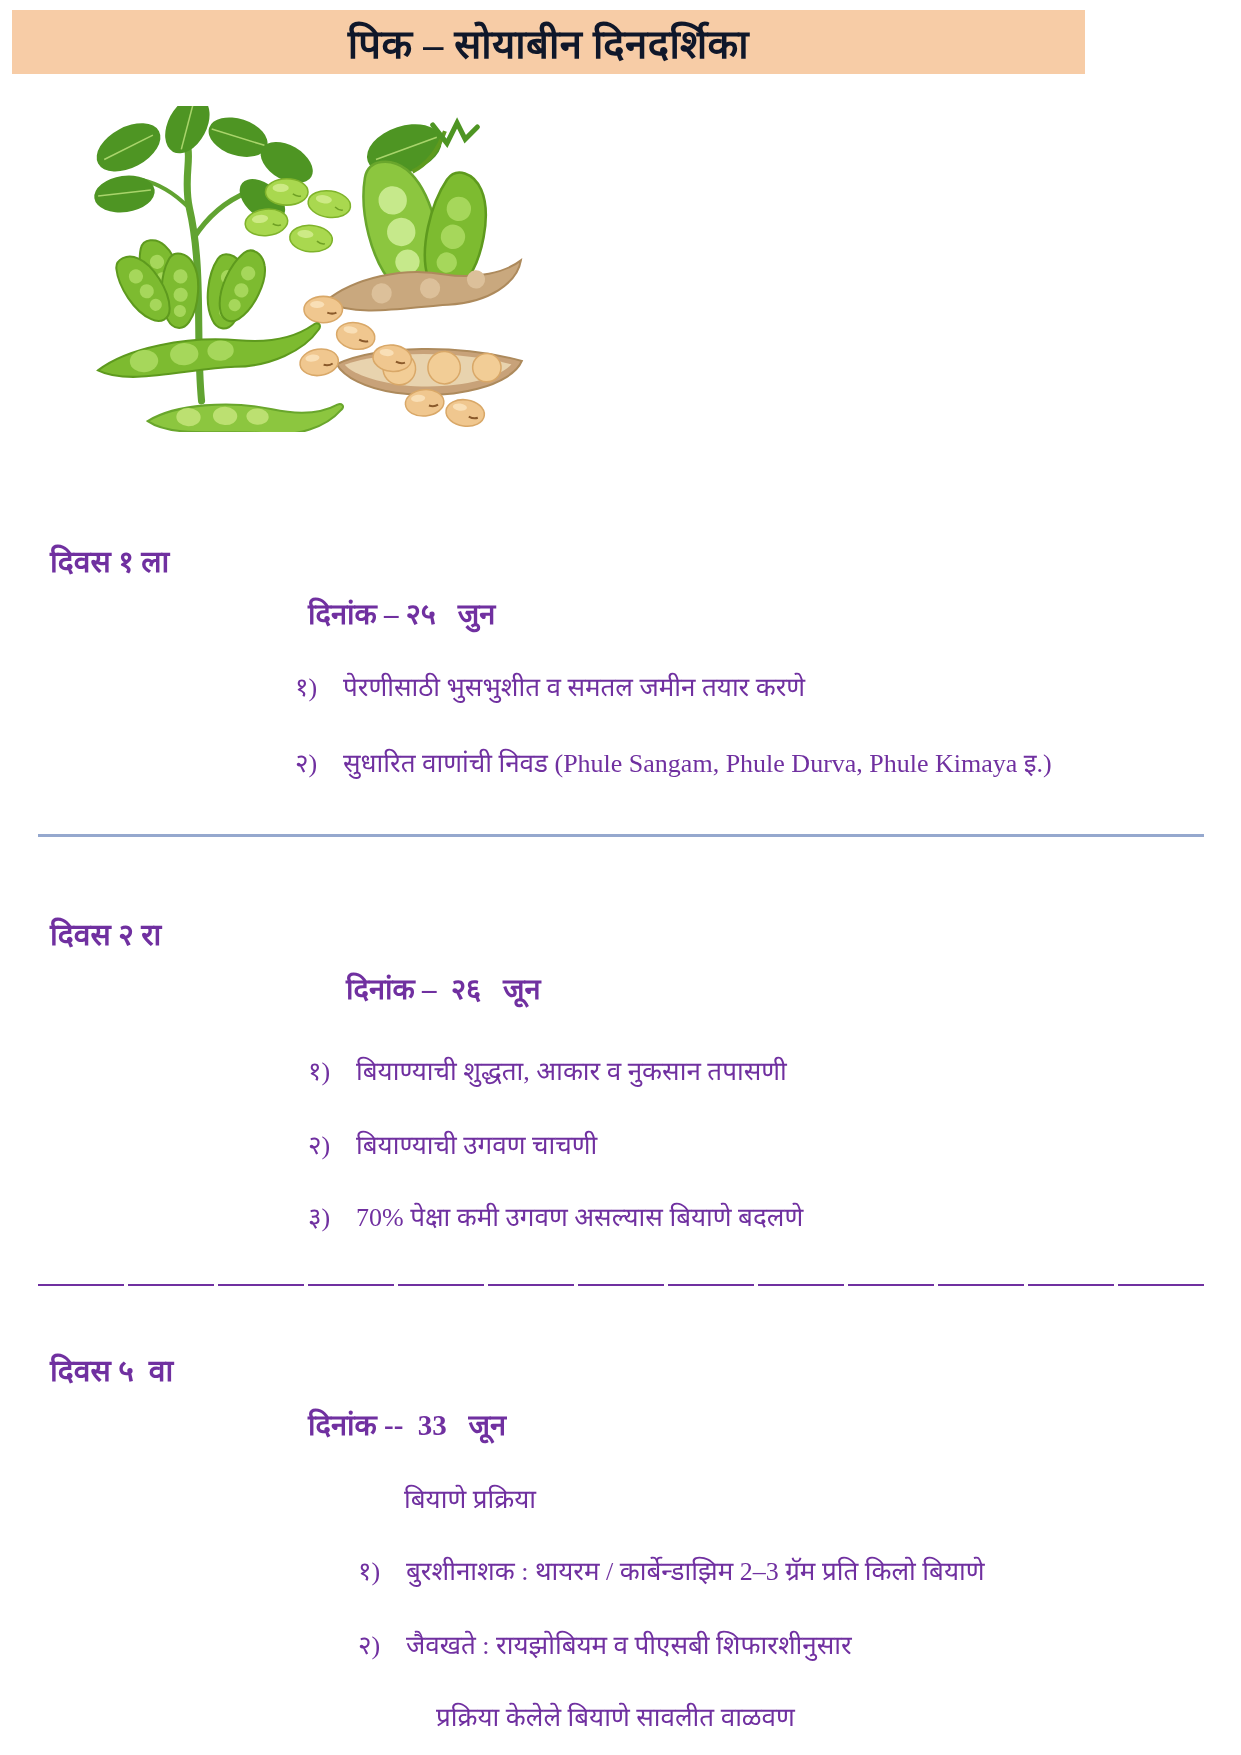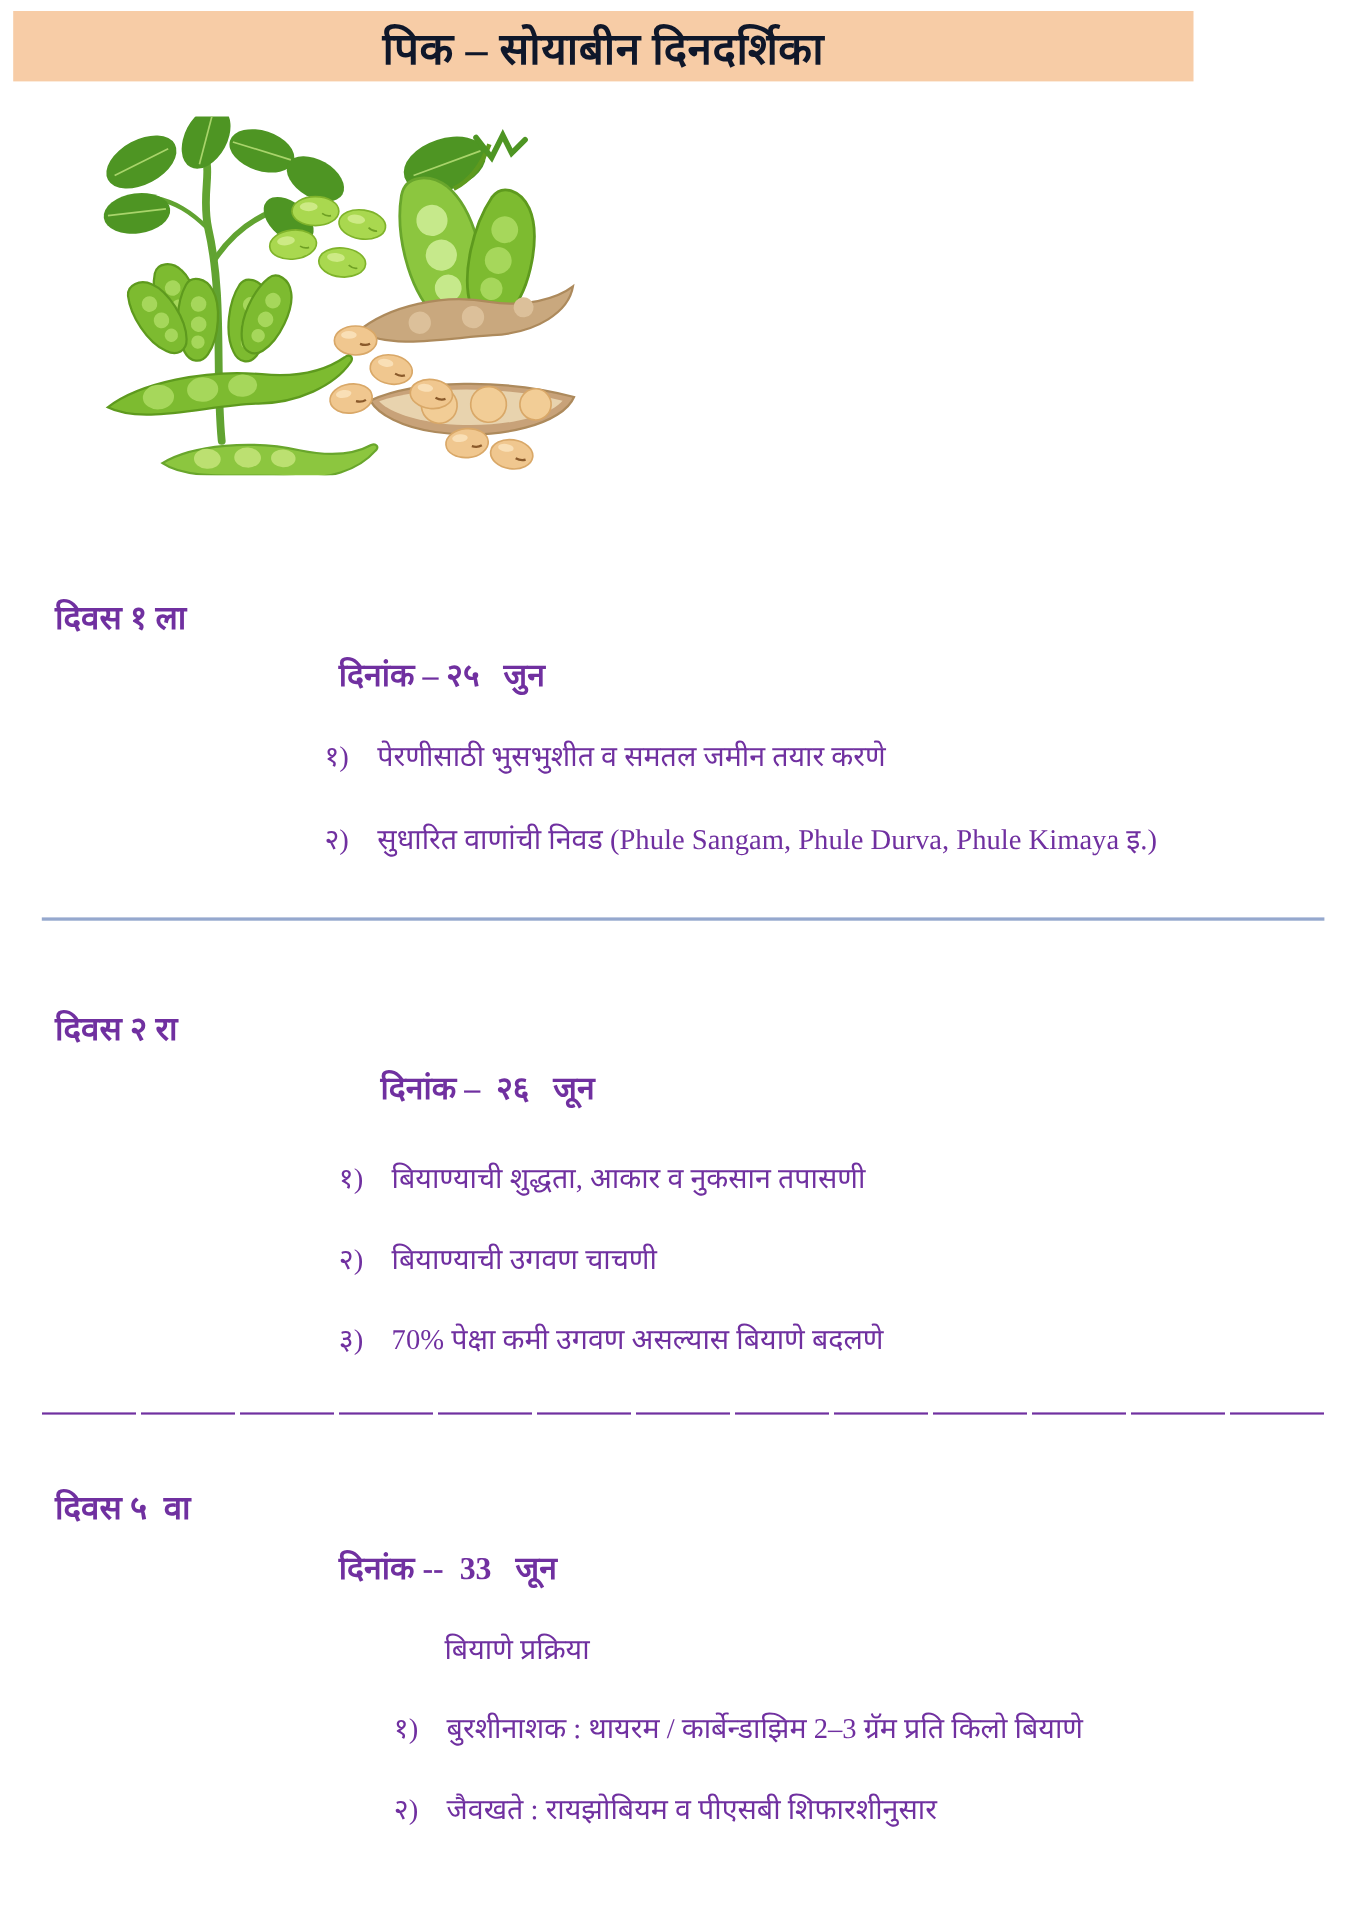--- a/index.html
+++ b/index.html
@@ -196,14 +196,15 @@
   <div class="date-heading" style="left:308px;top:1404px;">दिनांक --  33   जून</div>
   <div class="sub-heading" style="left:368px;top:1480px;margin-left:36px;">बियाणे प्रक्रिया</div>
   <div class="item" style="left:358px;top:1552px;">
     <span class="num">१)</span>
     <span>बुरशीनाशक : थायरम / कार्बेन्डाझिम 2–3 ग्रॅम प्रति किलो बियाणे</span>
   </div>
   <div class="item" style="left:358px;top:1626px;">
     <span class="num">२)</span>
     <span>जैवखते : रायझोबियम व पीएसबी शिफारशीनुसार</span>
   </div>
+  <div class="footer-line" style="left:436px;top:1698px;">प्रक्रिया केलेले बियाणे सावलीत वाळवण</div>
 
 </div>
 
 </body></html>

